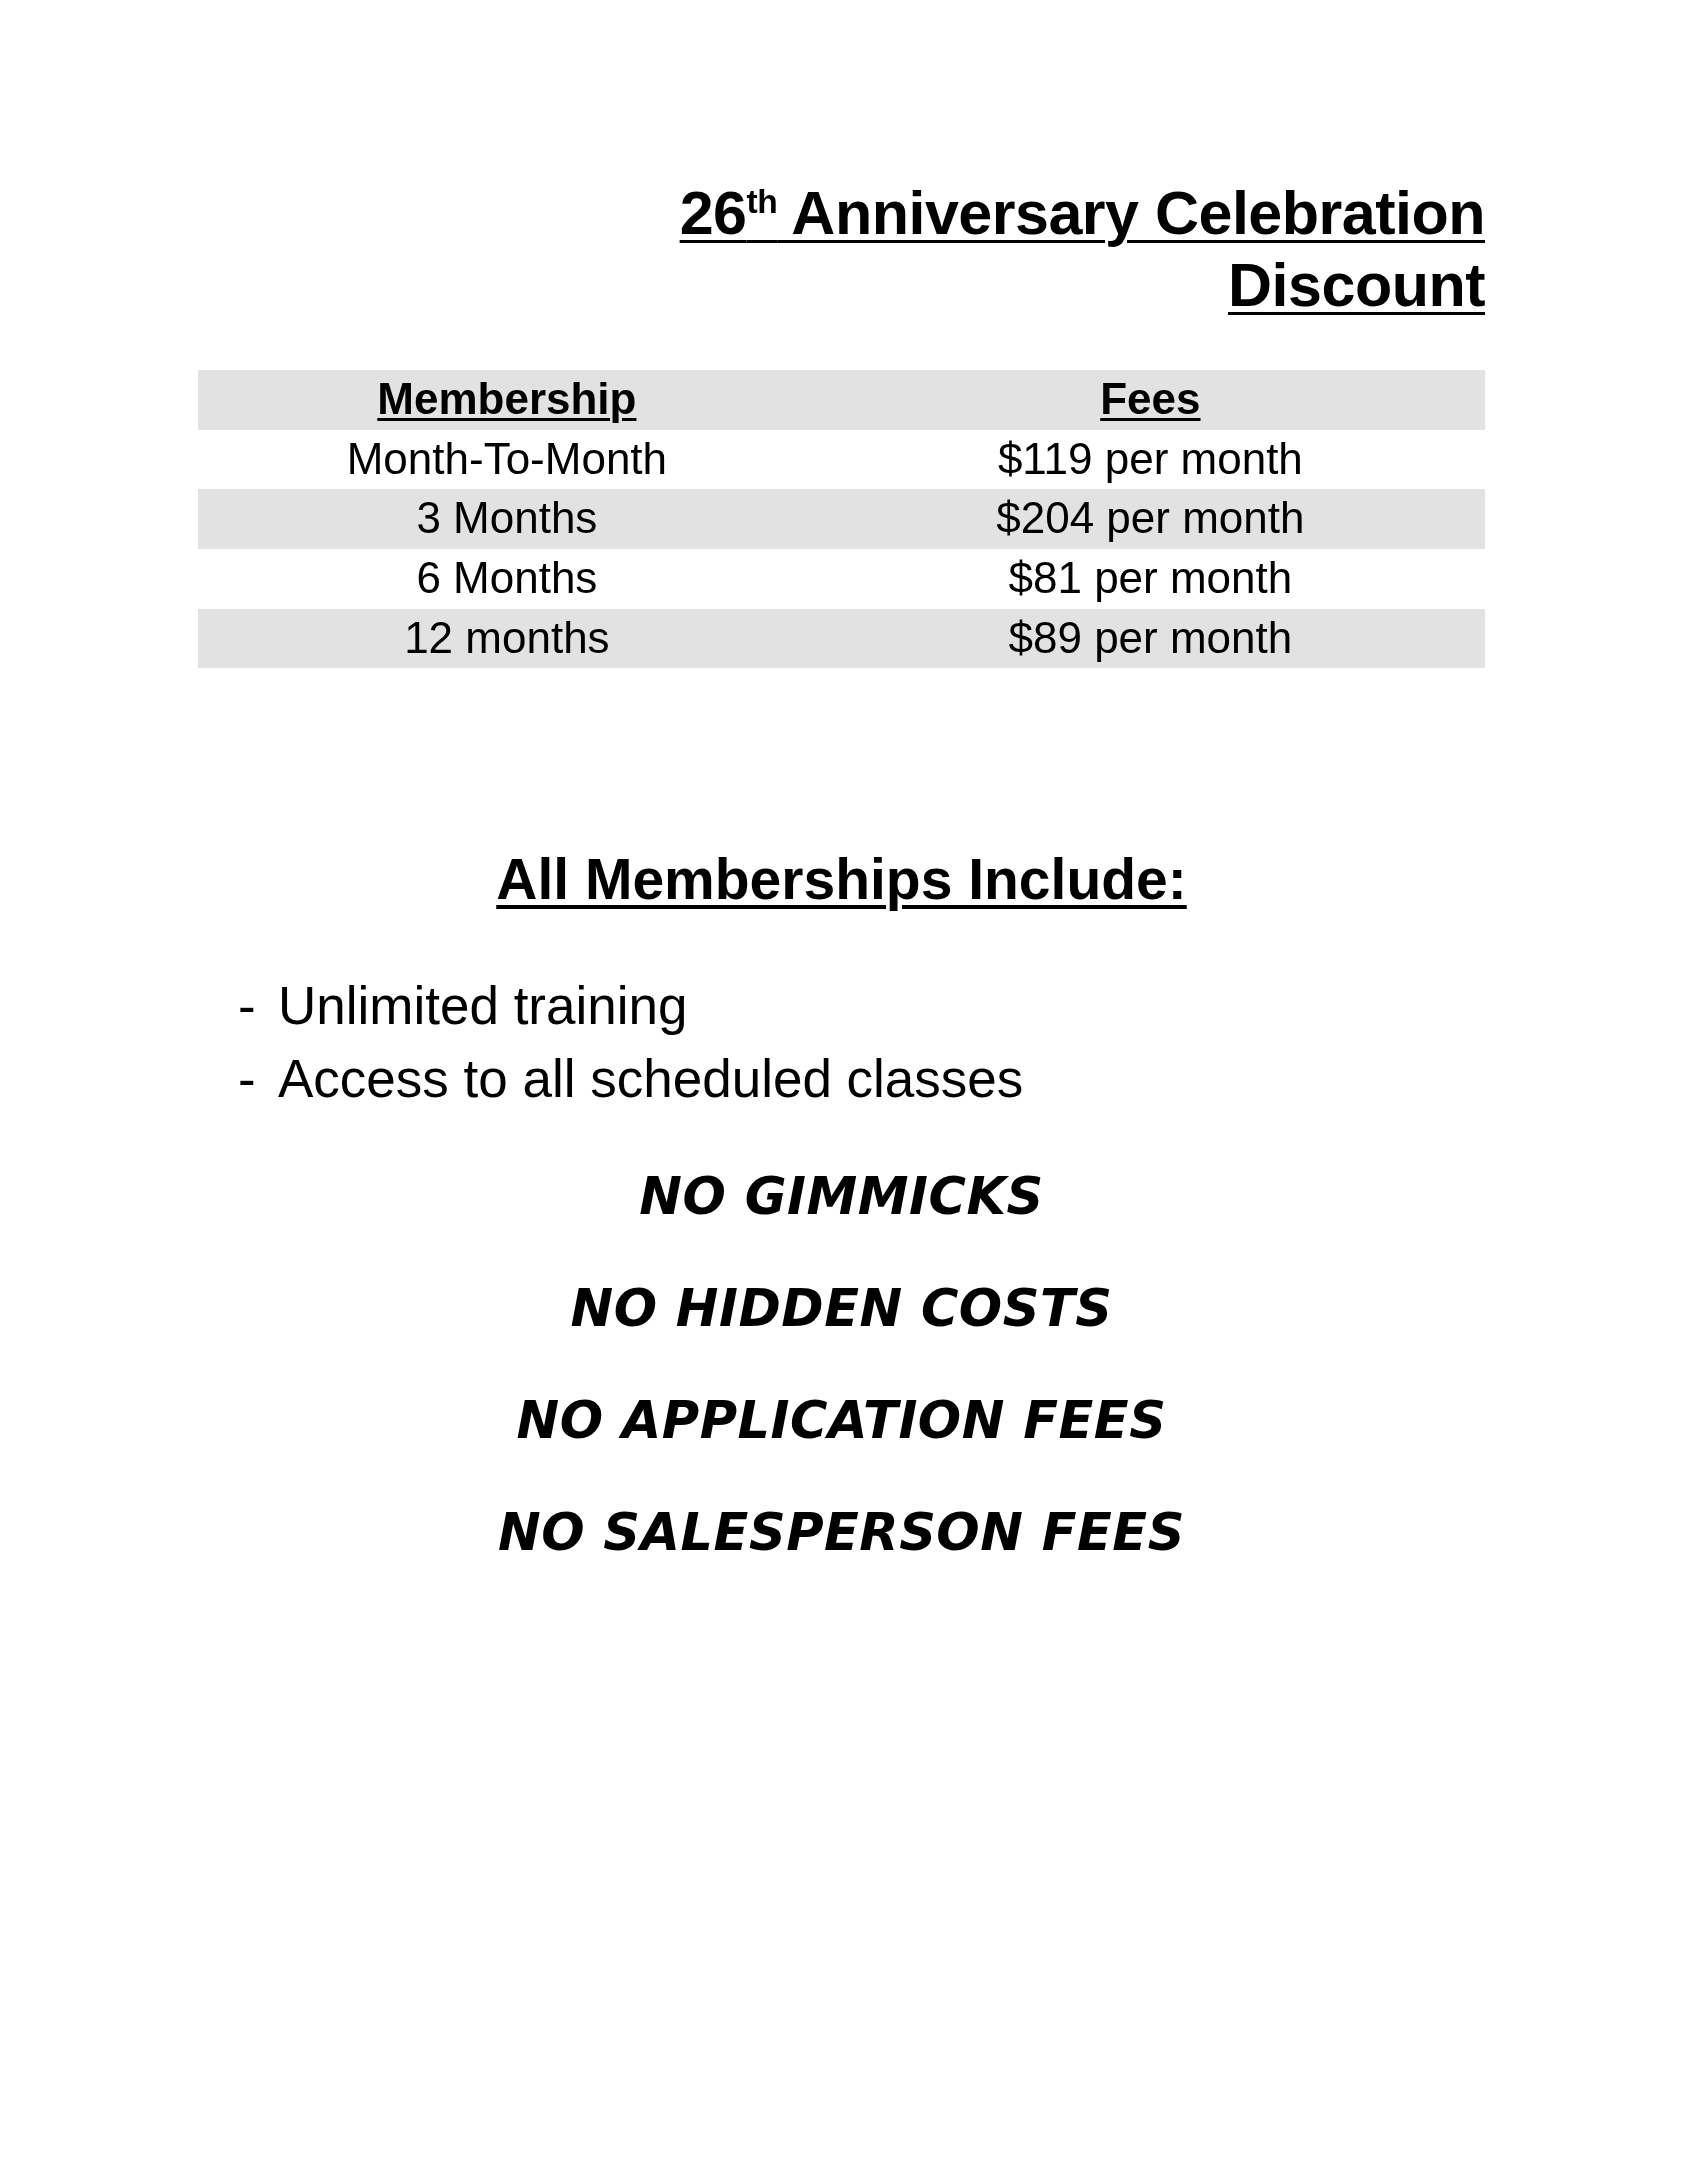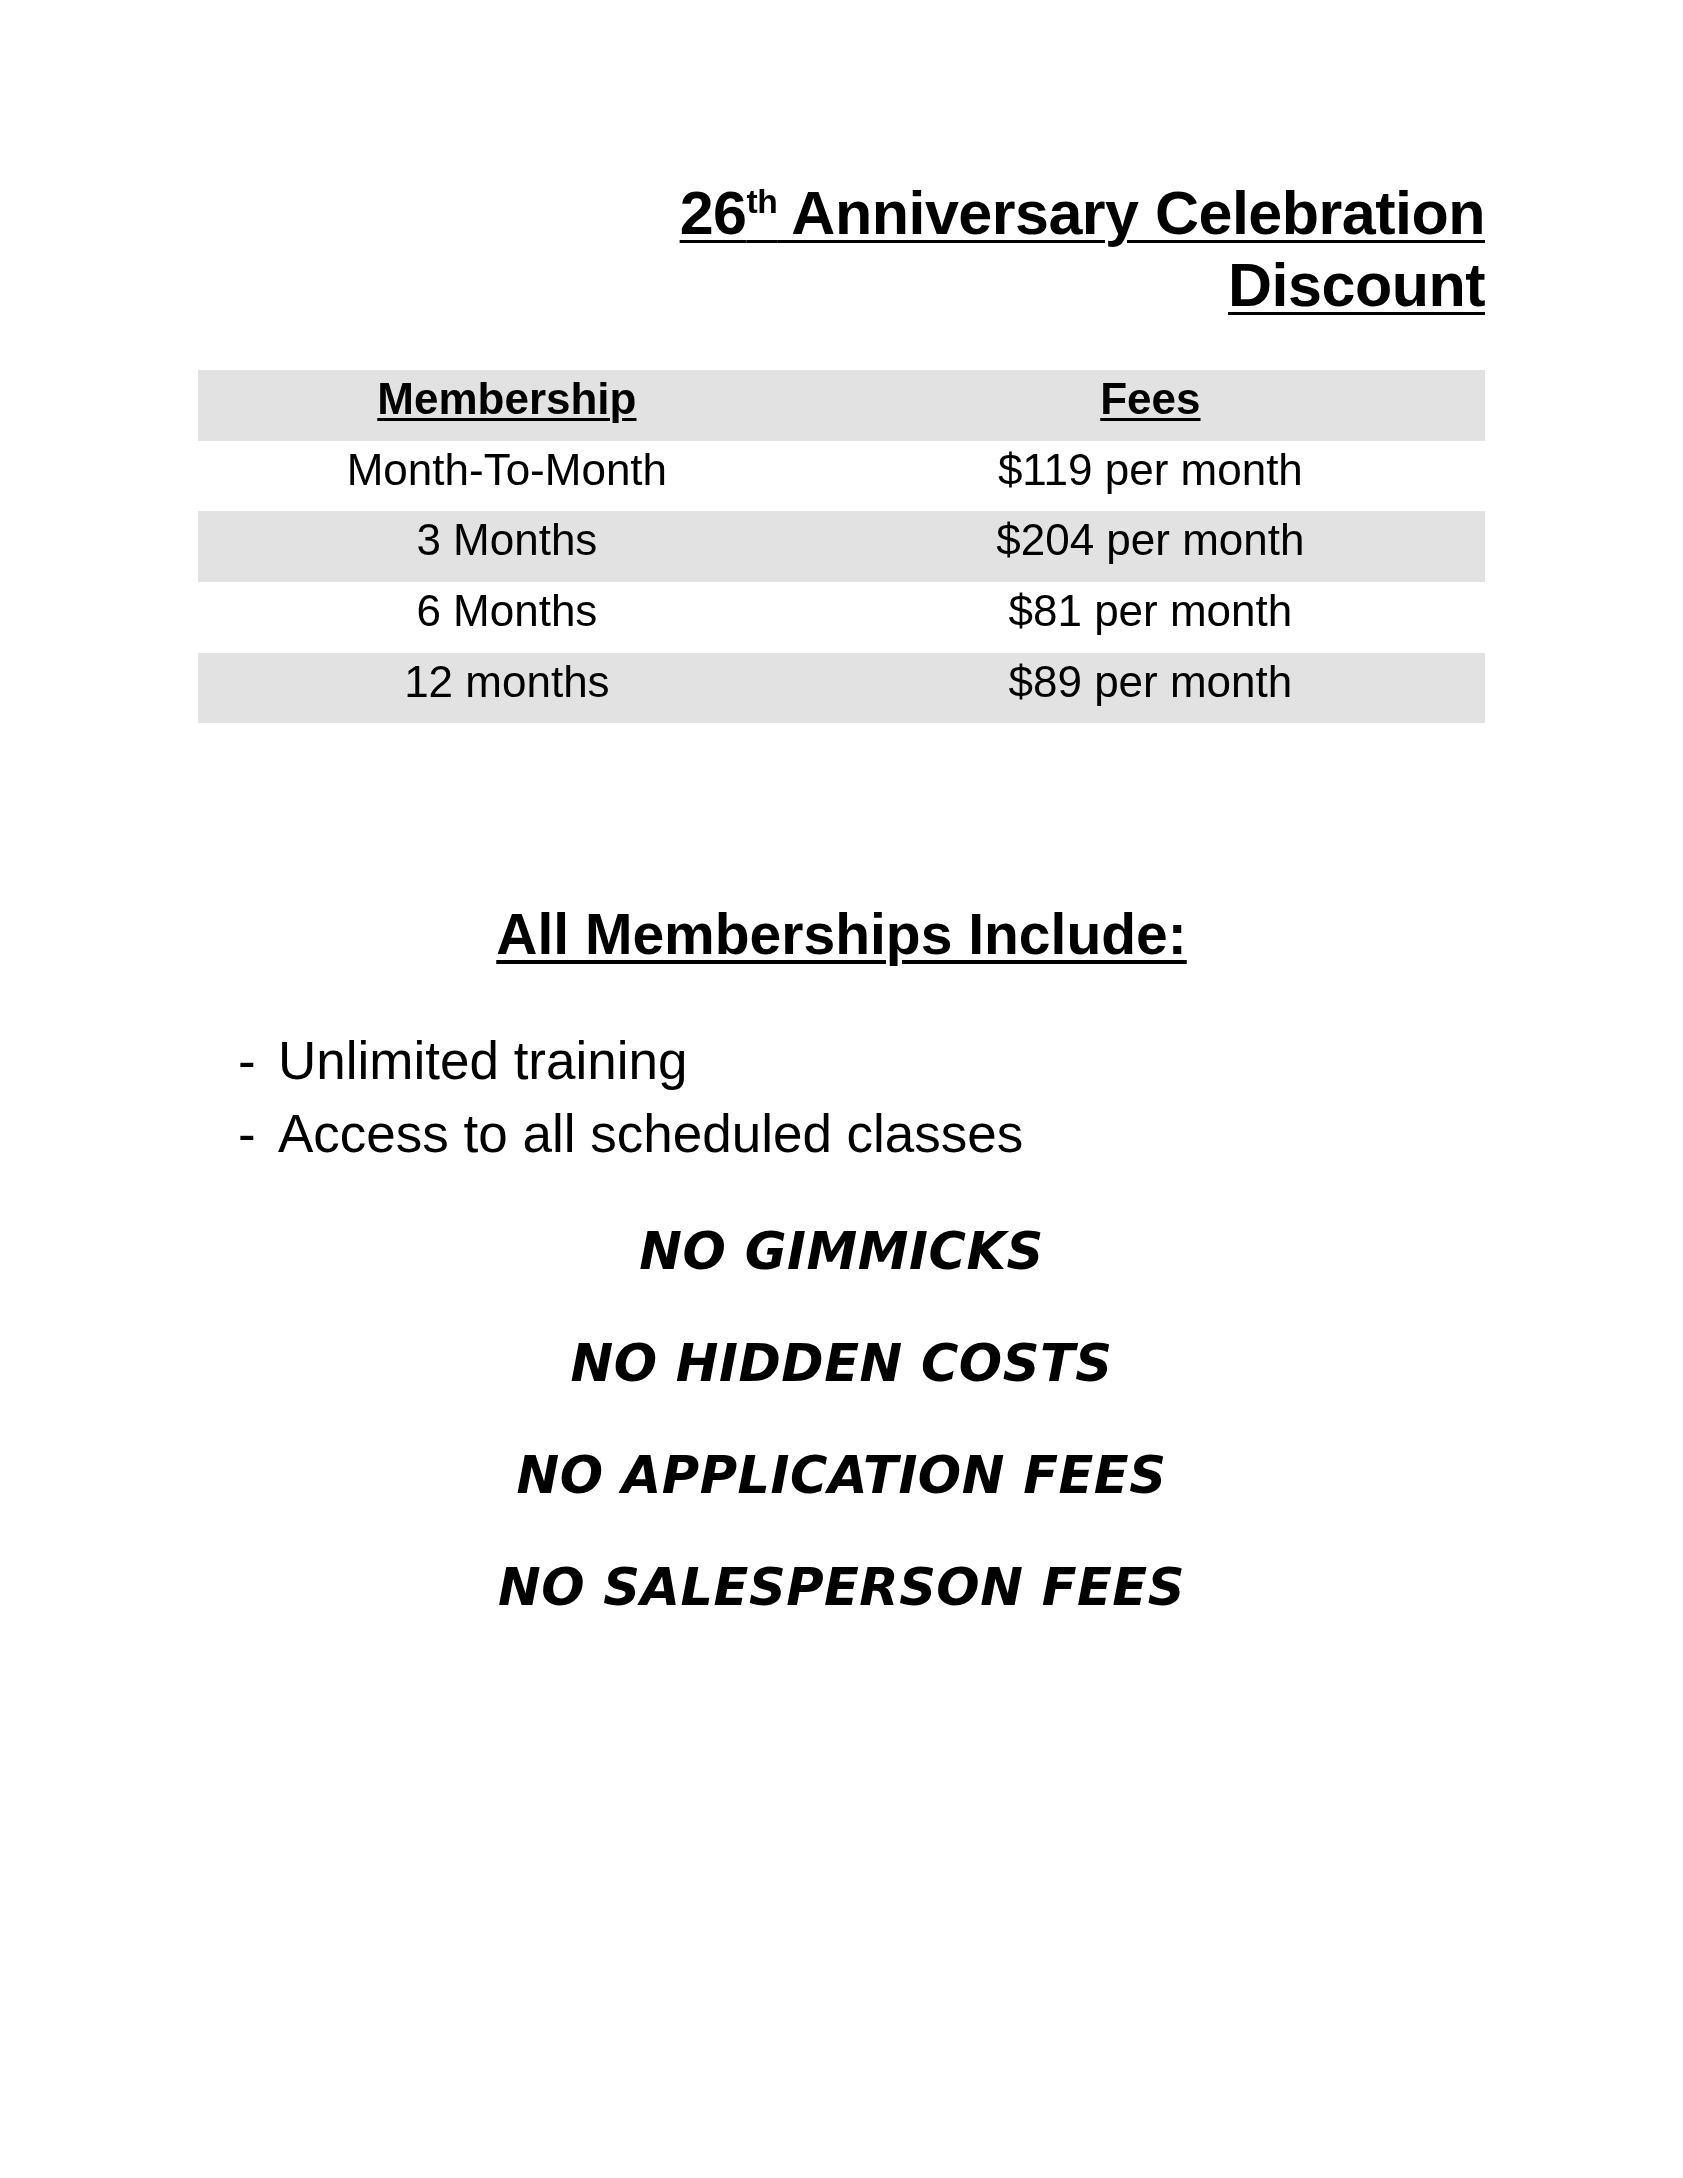--- a/index.html
+++ b/index.html
@@ -49,21 +49,21 @@
   }
 
   
   .fees-table {
     width: 1287px;
     margin: 48px auto 0 auto;
     border-collapse: collapse;
     table-layout: fixed;
   }
   .fees-table td, .fees-table th {
-    padding: 2px 0 15px 0;
+    padding: 2px 0 4px 0;
     font-size: 44px;
     text-align: center;
     font-weight: normal;
     line-height: 1.22;
   }
   .fees-table tr.shaded td, .fees-table tr.shaded th {
     background: #e2e2e2;
   }
   .fees-table tr.header th {
     font-weight: bold;

